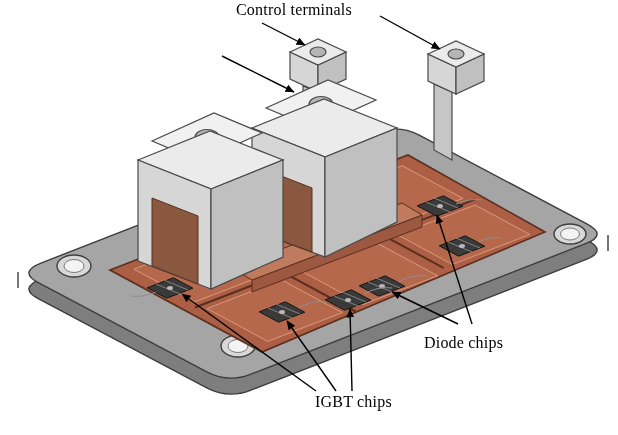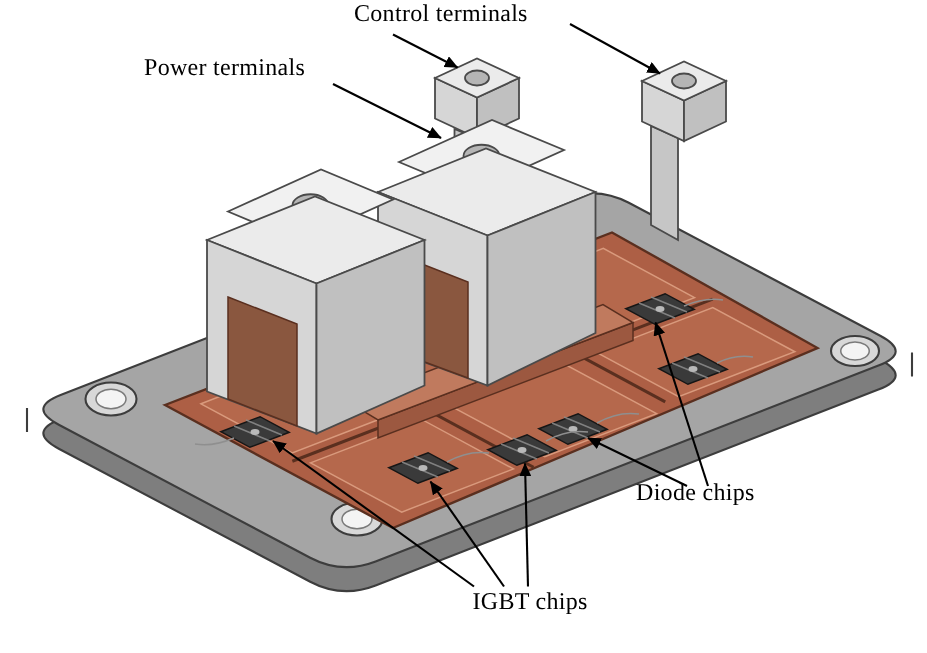--- a/index.html
+++ b/index.html
@@ -168,16 +168,15 @@
       <line class="arrow" marker-end="url(#arr)" x1="222" y1="56" x2="294" y2="92"></line>
       <line class="arrow" marker-end="url(#arr)" x1="458" y1="324" x2="392" y2="292"></line>
       <line class="arrow" marker-end="url(#arr)" x1="472" y1="324" x2="437" y2="215"></line>
       <line class="arrow" marker-end="url(#arr)" x1="316" y1="391" x2="182" y2="294"></line>
       <line class="arrow" marker-end="url(#arr)" x1="336" y1="391" x2="287" y2="321"></line>
       <line class="arrow" marker-end="url(#arr)" x1="352" y1="391" x2="350" y2="309"></line>
     </g>
   </svg>
 
   <div class="lbl" style="left:236px;top:1px;">Control terminals</div>
-  <div class="lbl" style="left:96px;top:37px;">Power terminals</div>
-  <div class="lbl" style="left:424px;top:320px;text-align:right;">Diode chips</div>
+  <div class="lbl" style="left:424px;top:334px;text-align:right;">Diode chips</div>
   <div class="lbl" style="left:315px;top:393px;">IGBT chips</div>
 </div>
 
 </body></html>

